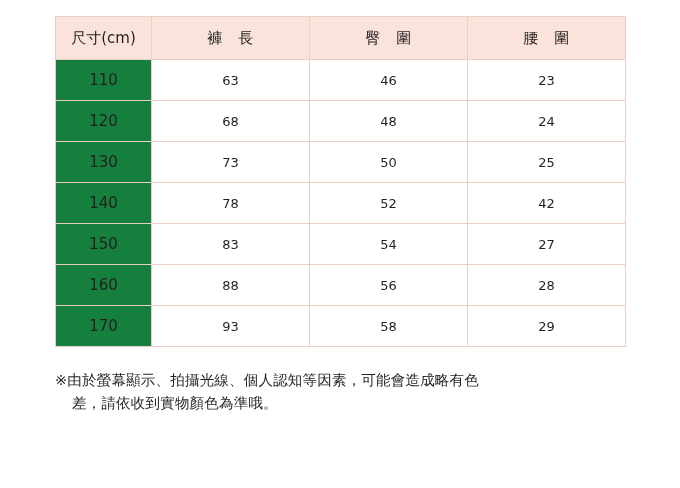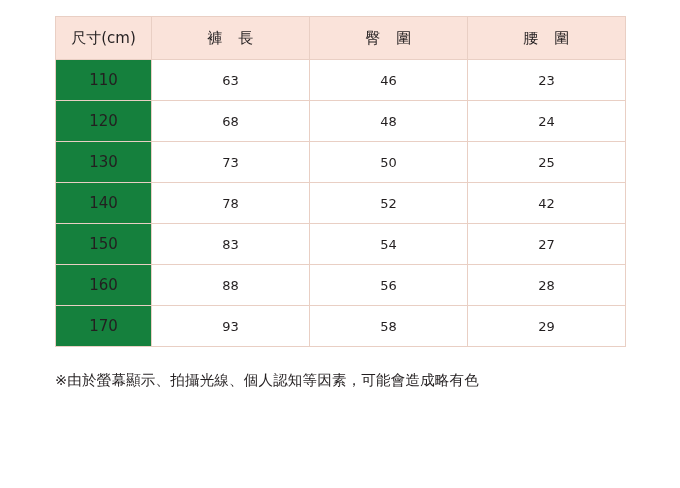--- a/index.html
+++ b/index.html
@@ -139,16 +139,17 @@
         <td class="val">93</td>
         <td class="val">58</td>
         <td class="val">29</td>
       </tr>
     </tbody>
   </table>
 
   <div class="notes">
     <div class="note">
       <span>※由於螢幕顯示、拍攝光線、個人認知等因素，可能會造成略有色</span>
+      <span class="indent">差，請依收到實物顏色為準哦。</span>
     </div>
   </div>
 
 </div>
 
 </body></html>

